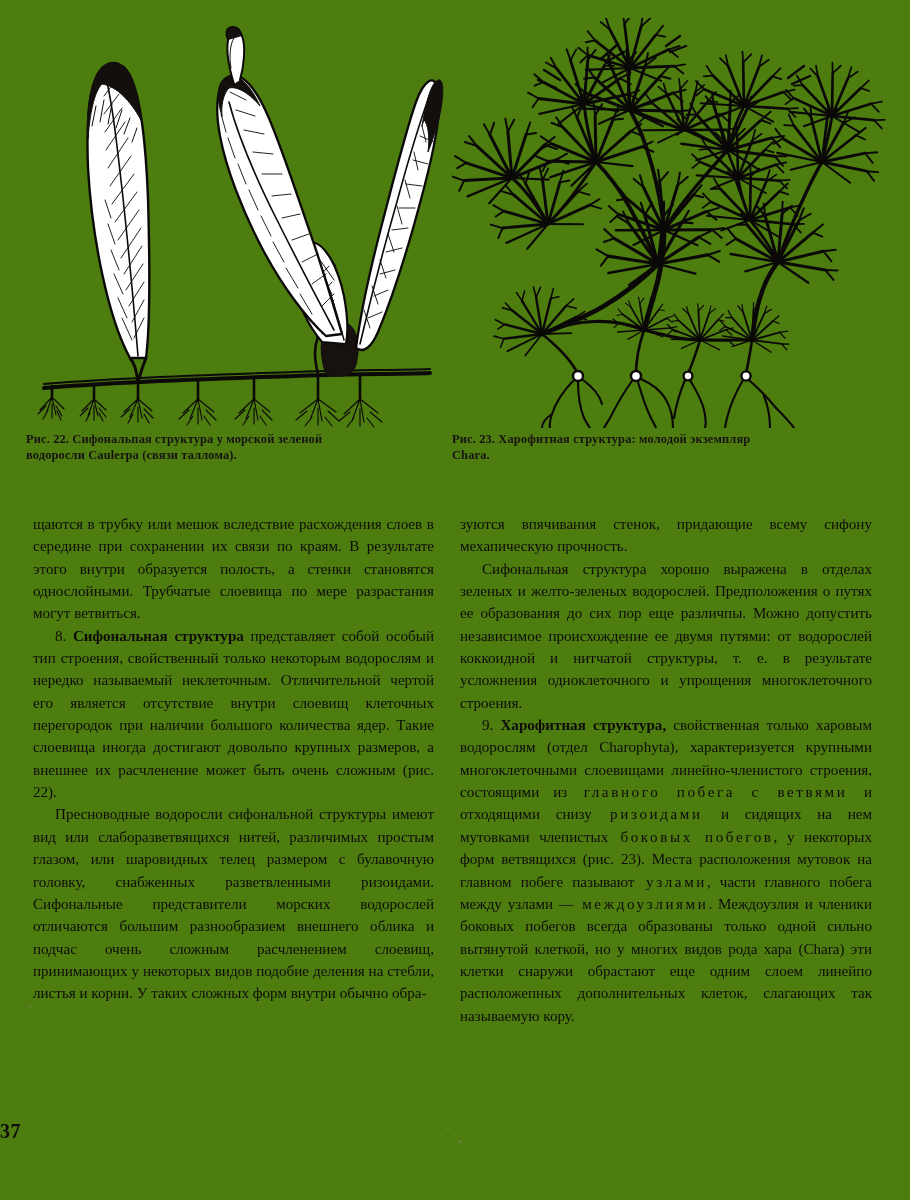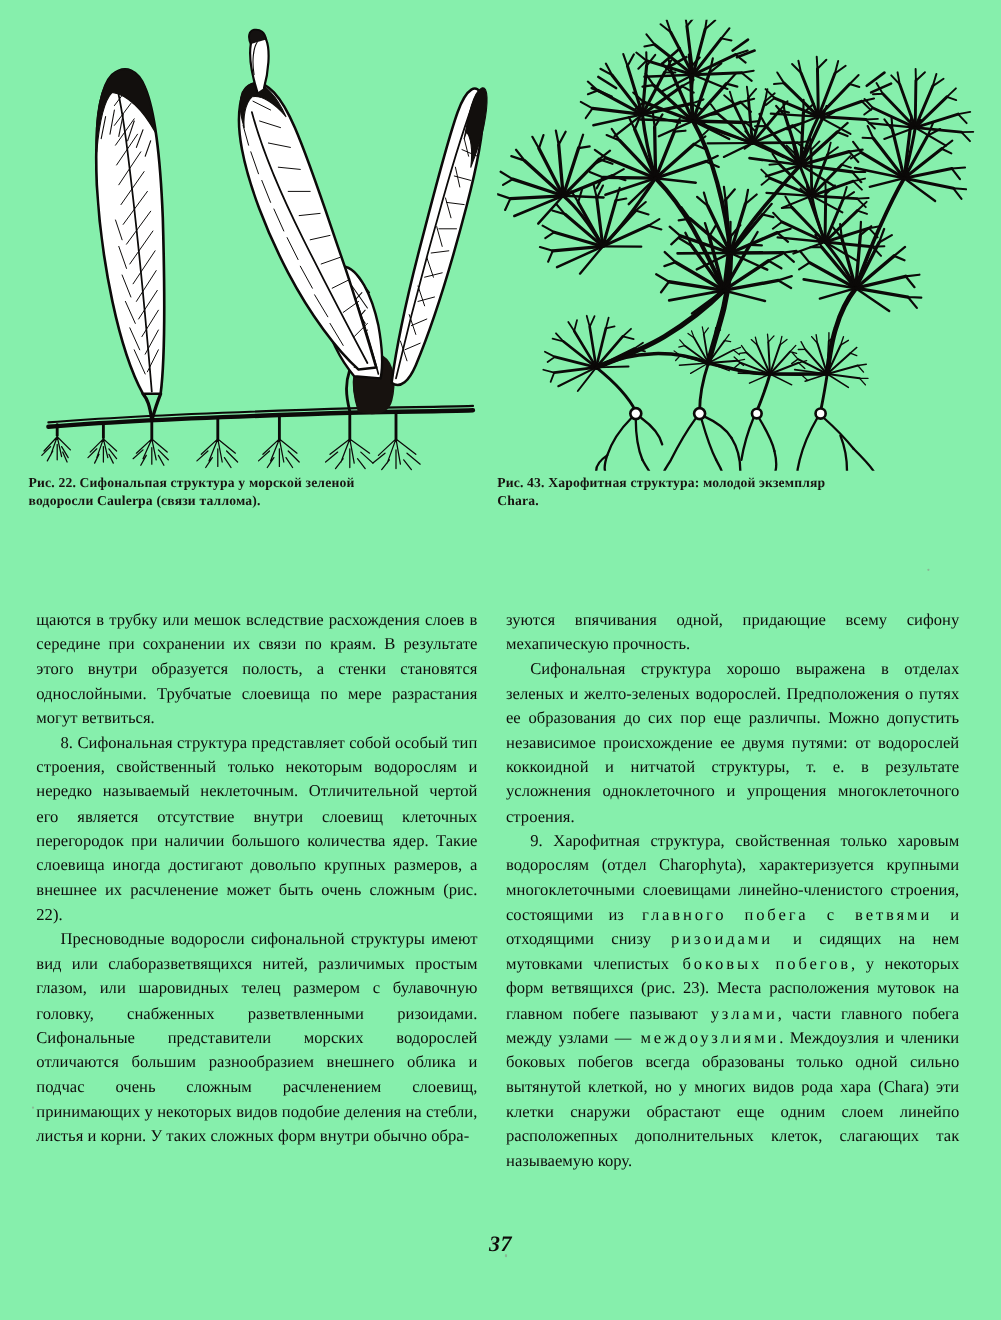--- a/index.html
+++ b/index.html
@@ -12,21 +12,21 @@
     height: 1200px;
     position: relative;
     font-family: "Liberation Serif", "DejaVu Serif", serif;
     color: #100d0b;
     overflow: hidden;
   }
   .page {
     position: absolute;
     left: 0; top: 0;
     width: 910px; height: 1200px;
-    background: #86efac;
+    background: #4d7c0f;
   }
 
   
   .figures {
     position: absolute;
     left: 0; top: 0;
     width: 910px;
     height: 490px;
   }
   .fig {
@@ -71,44 +71,42 @@
   .col-left  { left: 33px;  width: 401px; }
   .col-right { left: 460px; width: 412px; }
 
   .col p {
     margin: 0;
     text-indent: 22px;
     text-align: justify;
   }
   .col p.cont {
     text-indent: 0;
-    margin-top: 40px;
   }
   .col p:last-child {
     text-align-last: left;
   }
   b.run-in {
-    font-weight: normal;
+    font-weight: bold;
   }
   .sp {
     letter-spacing: 2.6px;
   }
 
   
   .folio {
     position: absolute;
     left: 0;
     top: 1120px;
     width: 910px;
-    text-align: center;
+    text-align: left;
     font-size: 20px;
     font-weight: bold;
     letter-spacing: 0.5px;
     color: #100d0b;
-    font-style: italic;
   }
 
   
   .speck {
     position: absolute;
     background: #8d8781;
     border-radius: 50%;
     opacity: .55;
   }
 </style>
@@ -381,40 +379,40 @@
           <path d="M144 144 C 128 168, 112 190, 96 206" stroke-width="3"></path>
           <path d="M178 92 C 196 98, 216 106, 232 112" stroke-width="2.4"></path>
 
           <g stroke-width="2.4">
             <path d="M150 40 L166 26 M154 44 L172 34 M214 28 L228 18 M218 34 L234 28"></path>
             <path d="M336 60 L352 48 M340 66 L358 58 M108 62 L92 52 M104 70 L86 62"></path>
           </g>
         </g>
       </svg>
       <div class="fig-caption">
-        <span>Рис. 43. Харофитная  структура:  молодой  экземпляр</span><br>
+        <span>Рис. 23. Харофитная  структура:  молодой  экземпляр</span><br>
         <span>Chara.</span>
       </div>
     </div>
   </div>
 
   <div class="columns">
 
     <div class="col col-left">
       <p class="cont">щаются в трубку или мешок вследствие расхождения слоев в середине при сохранении их связи по краям. В результате этого внутри образуется полость, а стенки становятся однослойными. Трубчатые слоевища по мере разрастания могут ветвиться.</p>
       <p>
         <span>8.</span>
         <b class="run-in">Сифональная структура</b>
         <span>представляет собой особый тип строения, свойственный только некоторым водорослям и нередко называемый неклеточным. Отличительной чертой его является отсутствие внутри слоевищ клеточных перегородок при наличии большого количества ядер. Такие слоевища иногда достигают довольпо крупных размеров, а внешнее их расчленение может быть очень сложным (рис. 22).</span>
       </p>
       <p>Пресноводные водоросли сифональной структуры имеют вид или слаборазветвящихся нитей, различимых простым глазом, или шаровидных телец размером с булавочную головку, снабженных разветвленными ризоидами. Сифональные представители морских водорослей отличаются большим разнообразием внешнего облика и подчас очень сложным расчленением слоевищ, принимающих у некоторых видов подобие деления на стебли, листья и корни. У таких сложных форм внутри обычно обра-</p>
     </div>
 
     <div class="col col-right">
-      <p class="cont">зуются впячивания одной, придающие всему сифону мехапическую прочность.</p>
+      <p class="cont">зуются впячивания стенок, придающие всему сифону мехапическую прочность.</p>
       <p>Сифональная структура хорошо выражена в отделах зеленых и желто-зеленых водорослей. Предположения о путях ее образования до сих пор еще различпы. Можно допустить независимое происхождение ее двумя путями: от водорослей коккоидной и нитчатой структуры, т. е. в результате усложнения одноклеточного и упрощения многоклеточного строения.</p>
       <p>
         <span>9.</span>
         <b class="run-in">Харофитная структура,</b>
         <span>свойственная только харовым водорослям (отдел Charophyta), характеризуется крупными многоклеточными слоевищами линейно-членистого строения, состоящими из<span class="sp"> главного побега с ветвями </span>и отходящими снизу<span class="sp"> ризоидами </span>и сидящих на нем мутовками члепистых<span class="sp"> боковых побегов</span>, у некоторых форм ветвящихся (рис. 23). Места расположения мутовок на главном побеге пазывают<span class="sp"> узлами</span>, части главного побега между узлами —<span class="sp"> междоузлиями</span>. Междоузлия и членики боковых побегов всегда образованы только одной сильно вытянутой клеткой, но у многих видов рода хара (Chara) эти клетки снаружи обрастают еще одним слоем линейпо расположепных дополнительных клеток, слагающих так называемую кору.</span>
       </p>
     </div>
   </div>
 
   <div class="folio">37</div>

